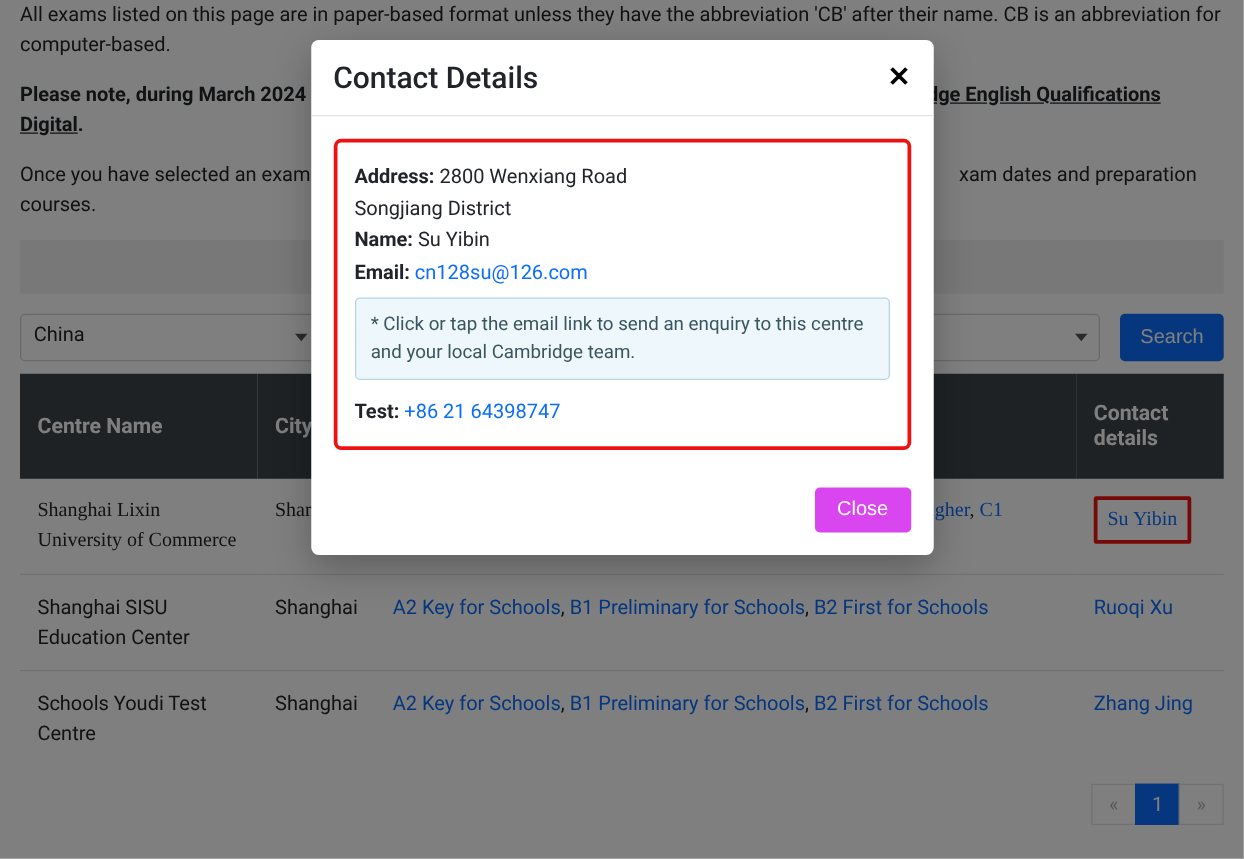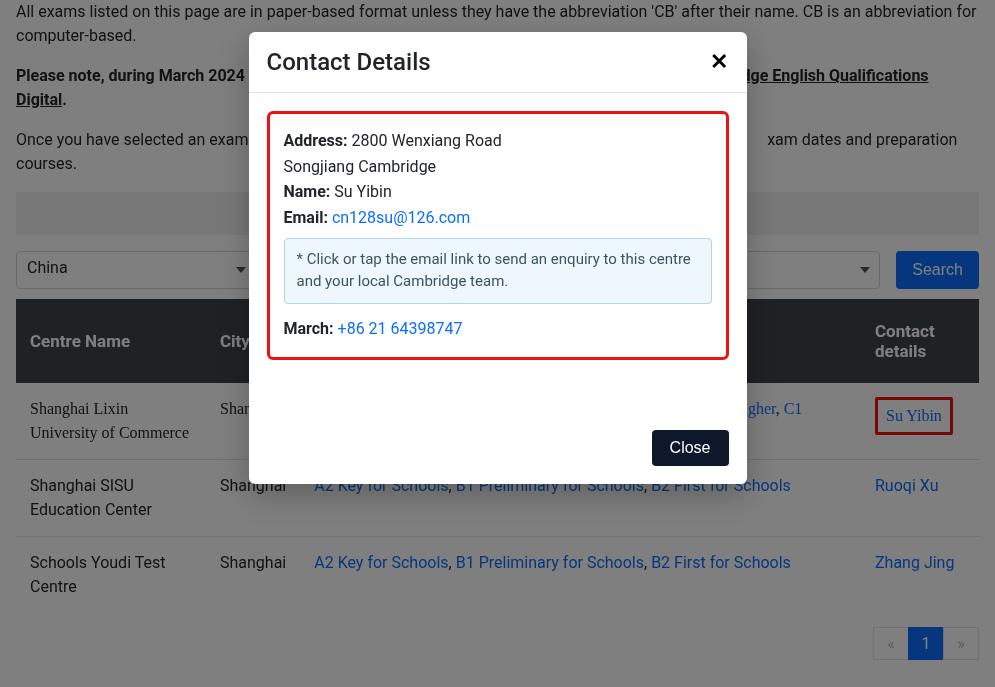--- a/index.html
+++ b/index.html
@@ -166,28 +166,27 @@
     color: #3b5560;
     font-size: 15px;
     line-height: 1.45;
   }
   .modal-footer {
     padding: 12px 18px 18px 18px;
     display: flex;
     justify-content: flex-end;
   }
   .close-btn {
-    background: #0f172a;
+    background: #d946ef;
     color: #fff;
     border: none;
     border-radius: 4px;
     padding: 9px 18px;
     font-size: 16px;
     cursor: pointer;
-    margin-top: 40px;
   }
 </style>
 </head>
 <body>
 
 <div class="page-content">
   <div class="intro">
     <p>All exams listed on this page are in paper-based format unless they have the abbreviation 'CB' after their name. CB is an abbreviation for computer-based.</p>
     <p>
       <span class="bold">Please note, during March 2024 we</span>
@@ -260,32 +259,32 @@
   <div class="modal-header">
     <div class="modal-title">Contact Details</div>
     <button class="modal-close">✕</button>
   </div>
   <div class="modal-body">
     <div class="hl-box">
       <p>
         <span class="label">Address:</span>
         <span>2800 Wenxiang Road</span>
       </p>
-      <p>Songjiang Cambridge</p>
+      <p>Songjiang District</p>
       <p>
         <span class="label">Name:</span>
         <span>Su Yibin</span>
       </p>
       <p>
         <span class="label">Email:</span>
         <a class="link" href="#">cn128su@126.com</a>
       </p>
       <div class="note-box">* Click or tap the email link to send an enquiry to this centre and your local Cambridge team.</div>
       <p>
-        <span class="label">March:</span>
+        <span class="label">Test:</span>
         <a class="link" href="#">+86 21 64398747</a>
       </p>
     </div>
   </div>
   <div class="modal-footer">
     <button class="close-btn">Close</button>
   </div>
 </div>
 
 </body></html>

